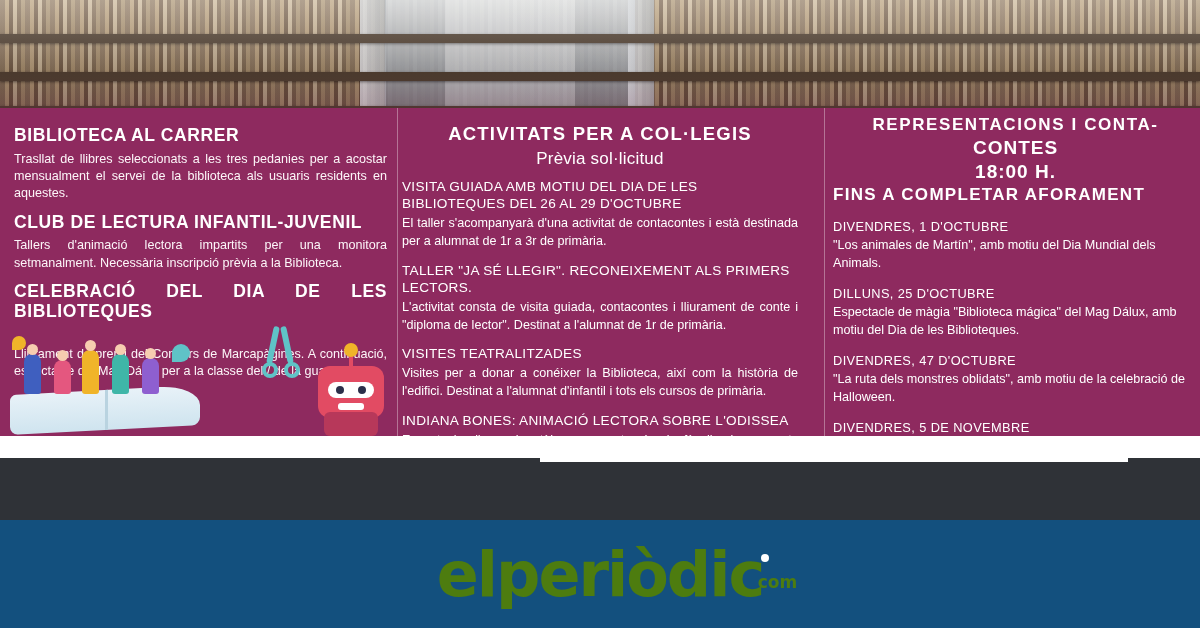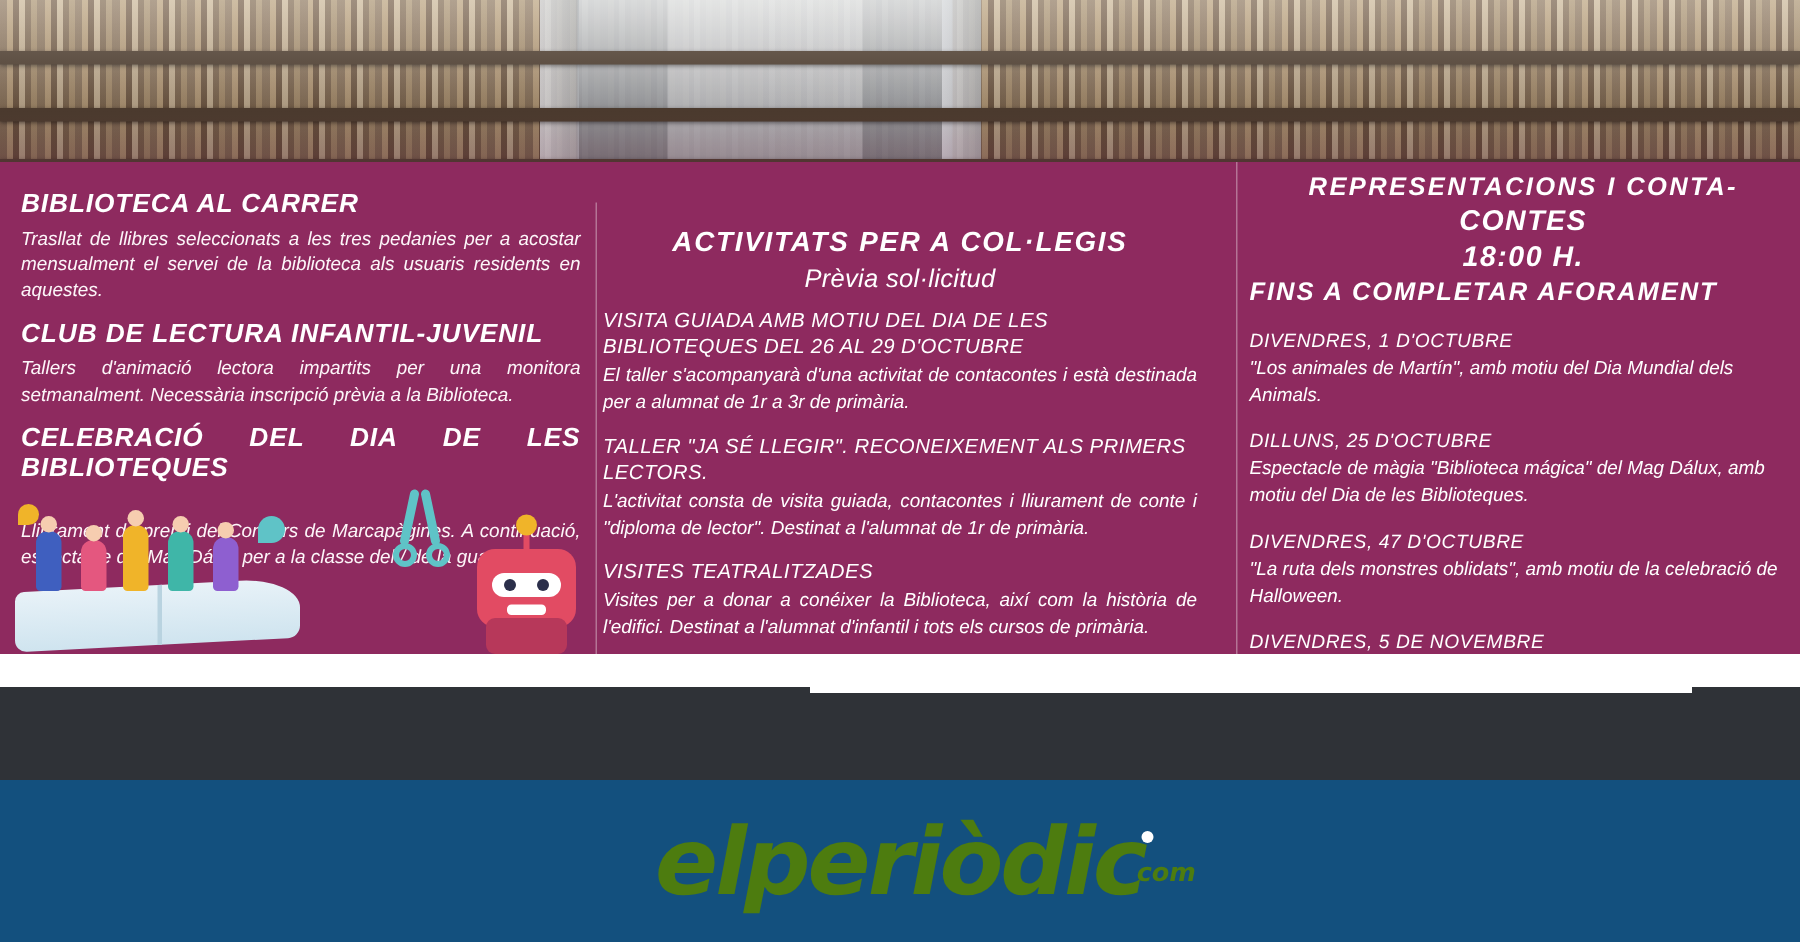--- a/index.html
+++ b/index.html
@@ -2,21 +2,21 @@
 <html><head>
 <meta charset="utf-8">
 <style>
   * { box-sizing: border-box; margin: 0; padding: 0; }
   html, body {
     width: 1200px; height: 628px;
     font-family: "Liberation Sans", sans-serif;
     background: #ffffff;
     overflow: hidden;
   }
-  .page { position: relative; width: 1200px; height: 600px; font-style: italic; }
+  .page { position: relative; width: 1200px; height: 600px; }
 
   
   .poster {
     position: absolute; left: 0; top: 0; width: 1200px; height: 436px;
     overflow: hidden;
     background: #2b2b33;
   }
 
   
   .photo {
@@ -59,21 +59,21 @@
   }
 
   
   .body-band {
     position: absolute; left: 0; top: 108px; width: 1200px; height: 328px;
     background: #8e2a5f;
   }
   
   .col { position: absolute; top: 108px; height: 328px; color: #ffffff; }
   .col-1 { left: 0; width: 397px; padding: 8px 10px 0 14px; }
-  .col-2 { left: 397px; width: 413px; padding: 4px 12px 12px 4px; margin-top: 27px; }
+  .col-2 { left: 397px; width: 413px; padding: 4px 12px 12px 4px; }
   .col-3 { left: 824px; width: 390px; padding: 6px 16px 0 8px; }
 
   .col-2, .col-3 { border-left: 1px solid rgba(255,255,255,0.35); }
 
   h2.block-title {
     font-size: 17.5px; font-weight: bold; letter-spacing: 0.6px;
     line-height: 1.12; margin: 10px 0 5px 0; color: #ffffff;
   }
   h2.block-title.spread { text-align: justify; }
   h2.block-title.spread:after { content: ""; display: inline-block; width: 100%; }

